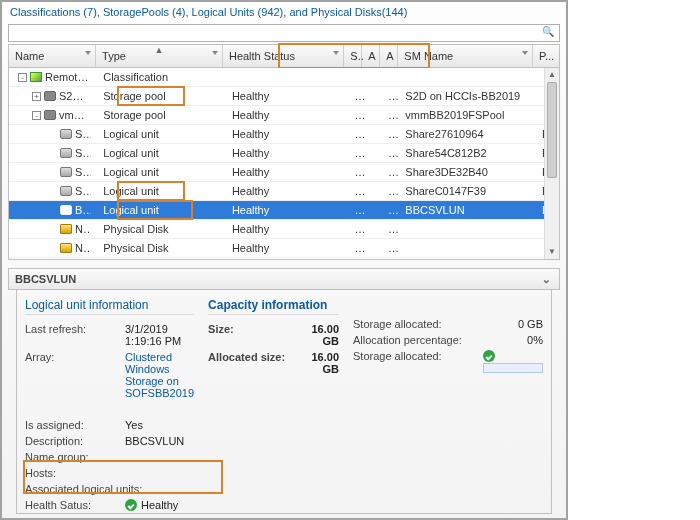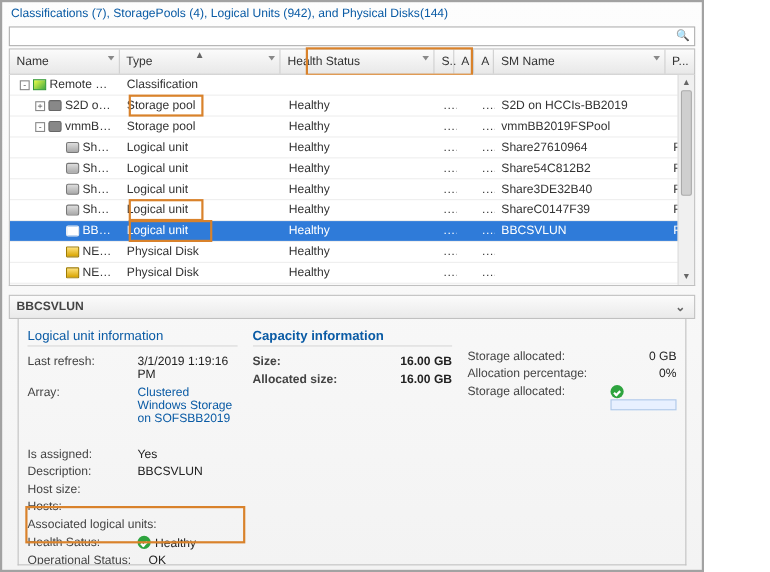--- a/index.html
+++ b/index.html
@@ -1,17 +1,17 @@
 <!DOCTYPE html>
 <html><head>
 <meta charset="utf-8">
 <style>
   * { box-sizing: border-box; }
   html, body { margin:0; padding:0; font-family: "Segoe UI", Tahoma, sans-serif; font-size:11px; color:#333; background:#fff; }
-  .wrap { width:640px; height:520px; border:2px solid #a2a2a2; background:linear-gradient(#fdfdfd,#f3f3f3); display:flex; flex-direction:column; }
+  .wrap { width:568px; height:520px; border:2px solid #a2a2a2; background:linear-gradient(#fdfdfd,#f3f3f3); display:flex; flex-direction:column; }
   .title { color:#0a5ba5; padding:4px 8px 6px; font-size:11px; }
   .searchbar { margin:0 6px 2px; height:18px; border:1px solid #b0b0b0; background:#fff; position:relative; }
   .searchbar .mag { position:absolute; right:4px; top:1px; color:#999; font-size:10px; }
   .gridhead { display:flex; align-items:stretch; margin:0 6px; border:1px solid #c0c0c0; background:linear-gradient(#fbfbfb,#e8e8e8); height:24px; font-size:11px; position:relative; }
   .hc { display:flex; align-items:center; padding:0 6px; border-right:1px solid #cfcfcf; position:relative; }
   .hc .drop { position:absolute; right:4px; top:6px; width:0;height:0;border-left:3px solid transparent;border-right:3px solid transparent;border-top:4px solid #888; }
   .sortcaret { font-size:9px; color:#666; position:absolute; left:50%; top:0; transform:translateX(-50%); }
   .c-name{width:108px;} .c-type{width:159px;} .c-hs{width:152px;} .c-s{width:18px;} .c-a{width:18px;} .c-a2{width:18px;} .c-sm{width:169px;} .c-p{width:26px;}
   .hl-hs { position:absolute; left:269px; top:-2px; width:152px; height:26px; border:2px solid #d9822b; pointer-events:none; }
   .gridbody { margin:0 6px; border:1px solid #c0c0c0; border-top:none; background:#fff; flex:0 0 auto; height:192px; overflow:hidden; position:relative; }
@@ -282,21 +282,21 @@
       <div style="height:16px"></div>
       <div class="kv">
           <div class="k">Is assigned:</div>
           <div class="v">Yes</div>
         </div>
       <div class="kv">
           <div class="k">Description:</div>
           <div class="v">BBCSVLUN</div>
         </div>
       <div class="kv">
-          <div class="k">Host size:</div>
+          <div class="k">Name group:</div>
           <div class="v"></div>
         </div>
       <div class="kv">
           <div class="k">Hosts:</div>
           <div class="v"></div>
         </div>
       <div class="kv">
           <div class="k" style="width:140px">Associated logical units:</div>
         </div>
       <div class="kv">

